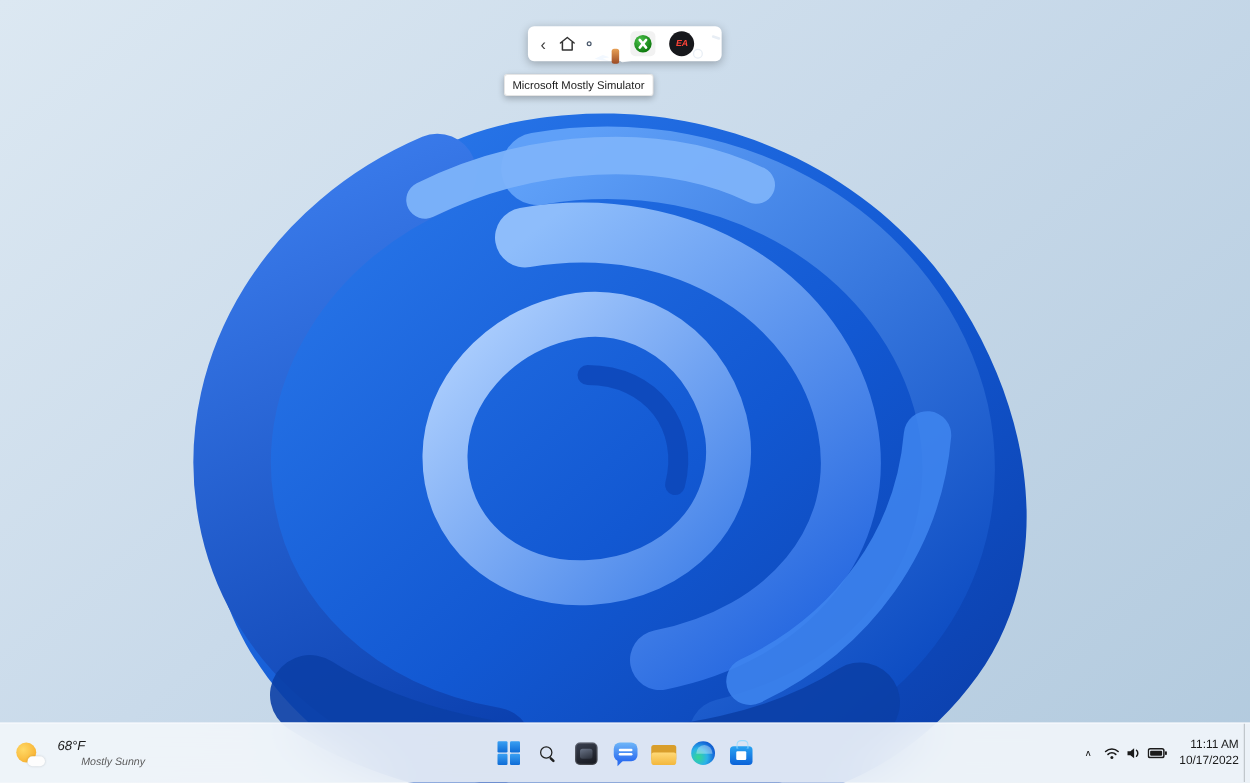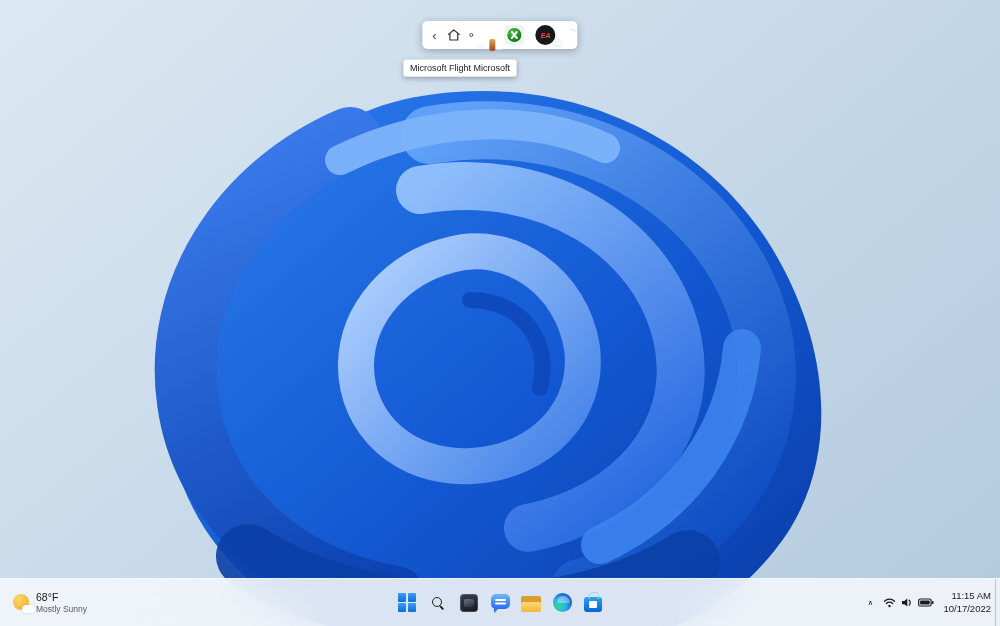--- a/index.html
+++ b/index.html
@@ -60,28 +60,28 @@
 
   
   .taskbar {
     position: absolute; left: 0; right: 0; bottom: 0; height: 48px;
     background: rgba(242,246,251,.90); backdrop-filter: blur(18px);
     border-top: 1px solid rgba(255,255,255,.55);
     display: flex; align-items: center; z-index: 10;
   }
 
   .weather { position: absolute; left: 0; top: 0; bottom: 0; display: flex; align-items: center;
-    gap: 0; padding: 0 12px; }
+    gap: 10px; padding: 0 12px; font-style: italic; }
   .weather-icon { width: 24px; height: 22px; position: relative; flex: none; }
   .weather-sun { position: absolute; left: 1px; top: 2px; width: 16px; height: 16px; border-radius: 50%;
     background: radial-gradient(circle at 35% 35%, #ffd966, #f5a623); }
   .weather-cloud { position: absolute; right: 0; bottom: 1px; width: 14px; height: 8px; border-radius: 6px;
     background: #fdfdfd; box-shadow: 0 0 2px rgba(0,0,0,.18); }
   .weather-temp { font-size: 10.5px; color: #1a1a1a; }
-  .weather-cond { font-size: 8.5px; color: #5a5a5a; margin-top: 1px; }
+  .weather-cond { font-size: 8.5px; color: #5a5a5a; margin-top: 1px; margin-left: 19px; }
 
   .center-icons { margin: 0 auto; display: flex; align-items: center; gap: 3px; }
   .tb-btn { width: 28px; height: 28px; border-radius: 5px; display: flex; align-items: center;
     justify-content: center; position: relative; }
 
   .win-logo { display: grid; grid-template-columns: 8.5px 8.5px; grid-template-rows: 8.5px 8.5px; gap: 1.6px; }
   .win-logo i { background: linear-gradient(180deg, #3aa0f3, #0f6cd6); border-radius: 1px; }
 
   .search-glyph { width: 14px; height: 14px; position: relative; }
   .search-glyph::before { content: ""; position: absolute; left: 1px; top: 1px; width: 8px; height: 8px;
@@ -191,21 +191,21 @@
     <span class="tile-wrap">
       <span class="app-tile tile-ea">
         <span class="ea-text">EA</span>
       </span>
     </span>
     <span class="tile-wrap">
       <span class="app-tile tile-steam"></span>
     </span>
   </div>
 
-  <div class="tooltip">Microsoft Flight Microsoft</div>
+  <div class="tooltip">Microsoft Mostly Simulator</div>
 
   <div class="taskbar">
 
     <div class="weather">
       <span class="weather-icon">
         <span class="weather-sun"></span>
           <span class="weather-cloud"></span>
       </span>
       <span>
         <div class="weather-temp">68°F</div>
@@ -257,21 +257,21 @@
           <path d="M8.2 3.2 a3.3 3.3 0 0 1 0 4.8" fill="none" stroke="#1b1b1b" stroke-width="1.2" stroke-linecap="round"></path>
         </svg>
         <svg width="16" height="9" viewBox="0 0 16 9">
           <rect x="0.7" y="1" width="12.4" height="7" rx="1.5" fill="none" stroke="#1b1b1b" stroke-width="1.2"></rect>
           <rect x="2.1" y="2.5" width="9.6" height="4" rx="0.8" fill="#1b1b1b"></rect>
           <rect x="14" y="3" width="1.5" height="3" rx="0.6" fill="#1b1b1b"></rect>
         </svg>
       </span>
       <span class="tray-btn clock">
         <span>
-          <div>11:15 AM</div>
+          <div>11:11 AM</div>
           <div>10/17/2022</div>
         </span>
       </span>
       <span class="show-desktop"></span>
     </div>
   </div>
 
 </div>
 
 </body></html>

